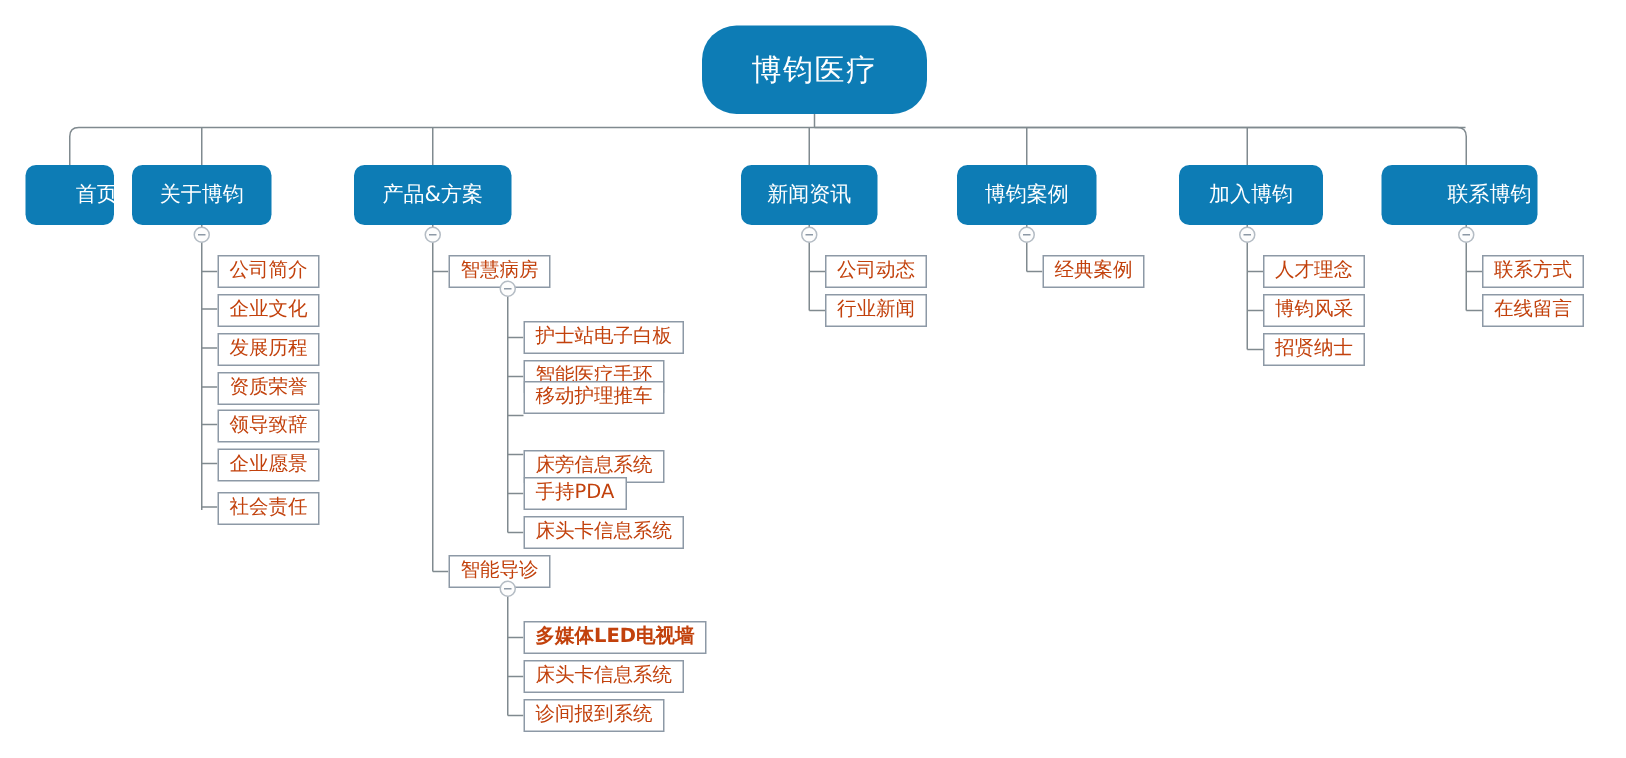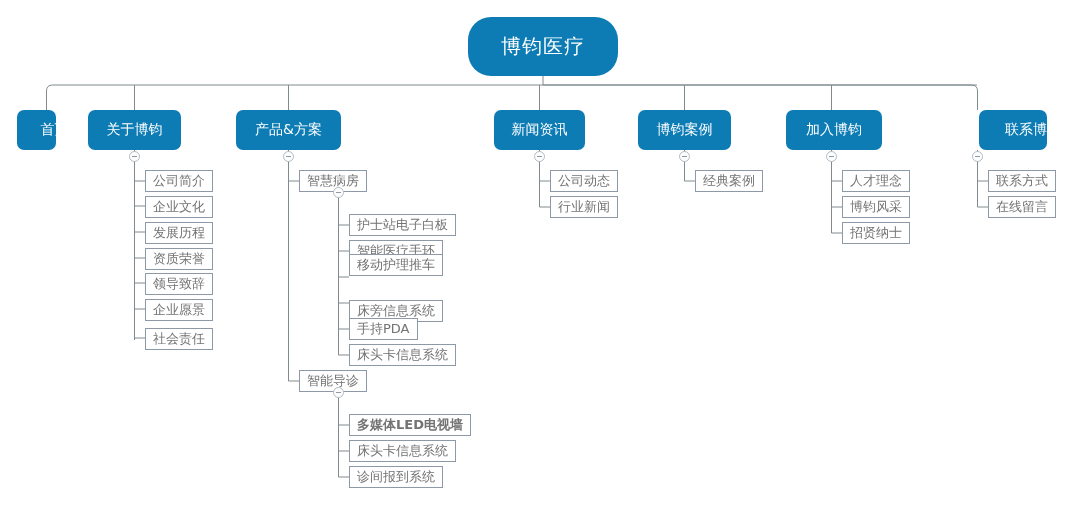--- a/index.html
+++ b/index.html
@@ -59,21 +59,21 @@
     justify-content: center;
     white-space: nowrap;
     height: 40px;
   }
   
   .node-box {
     position: absolute;
     box-sizing: border-box;
     background: #ffffff;
     border: 1px solid #8d99a6;
-    color: #737373;
+    color: #c2410c;
     font-size: 13px;
     height: 22px;
     line-height: 20px;
     padding: 0 7px;
     white-space: nowrap;
   }
   
   .handle {
     position: absolute;
     width: 11px;
@@ -155,21 +155,21 @@
 
     <line x1="977.5" y1="150" x2="977.5" y2="207"></line>
     <line x1="977.5" y1="181" x2="988" y2="181"></line>
     <line x1="977.5" y1="207" x2="988" y2="207"></line>
   </svg>
 
   <div class="node-root" style="left:468px; top:17px; width:150px; height:59px;border-radius:23px;">
     <span>博钧医疗</span>
   </div>
 
-  <div class="node-l2" style="left:17px; top:110px; width:39px;padding-left:36px;">
+  <div class="node-l2" style="left:17px; top:110px; width:59px;padding-left:36px;">
     <span>首页</span>
   </div>
 
   <div class="node-l2" style="left:88px; top:110px; width:93px;">
     <span>关于博钧</span>
   </div>
   <div class="handle" style="left:129px; top:151px;"></div>
 
   <div class="node-l2" style="left:236px; top:110px; width:105px;align-items:center;">
     <span>产品&amp;方案</span>
@@ -184,21 +184,21 @@
   <div class="node-l2" style="left:638px; top:110px; width:93px;">
     <span>博钧案例</span>
   </div>
   <div class="handle" style="left:679px; top:151px;"></div>
 
   <div class="node-l2" style="left:786px; top:110px; width:96px;">
     <span>加入博钧</span>
   </div>
   <div class="handle" style="left:826px; top:151px;"></div>
 
-  <div class="node-l2" style="left:979px; top:110px; width:68px;padding-left:40px;">
+  <div class="node-l2" style="left:921px; top:110px; width:104px;padding-left:40px;">
     <span>联系博钧</span>
   </div>
   <div class="handle" style="left:972px; top:151px;"></div>
 
   <div class="node-box" style="left:145px; top:170px;">
     <span>公司简介</span>
   </div>
   <div class="node-box" style="left:145px; top:196px;">
     <span>企业文化</span>
   </div>

